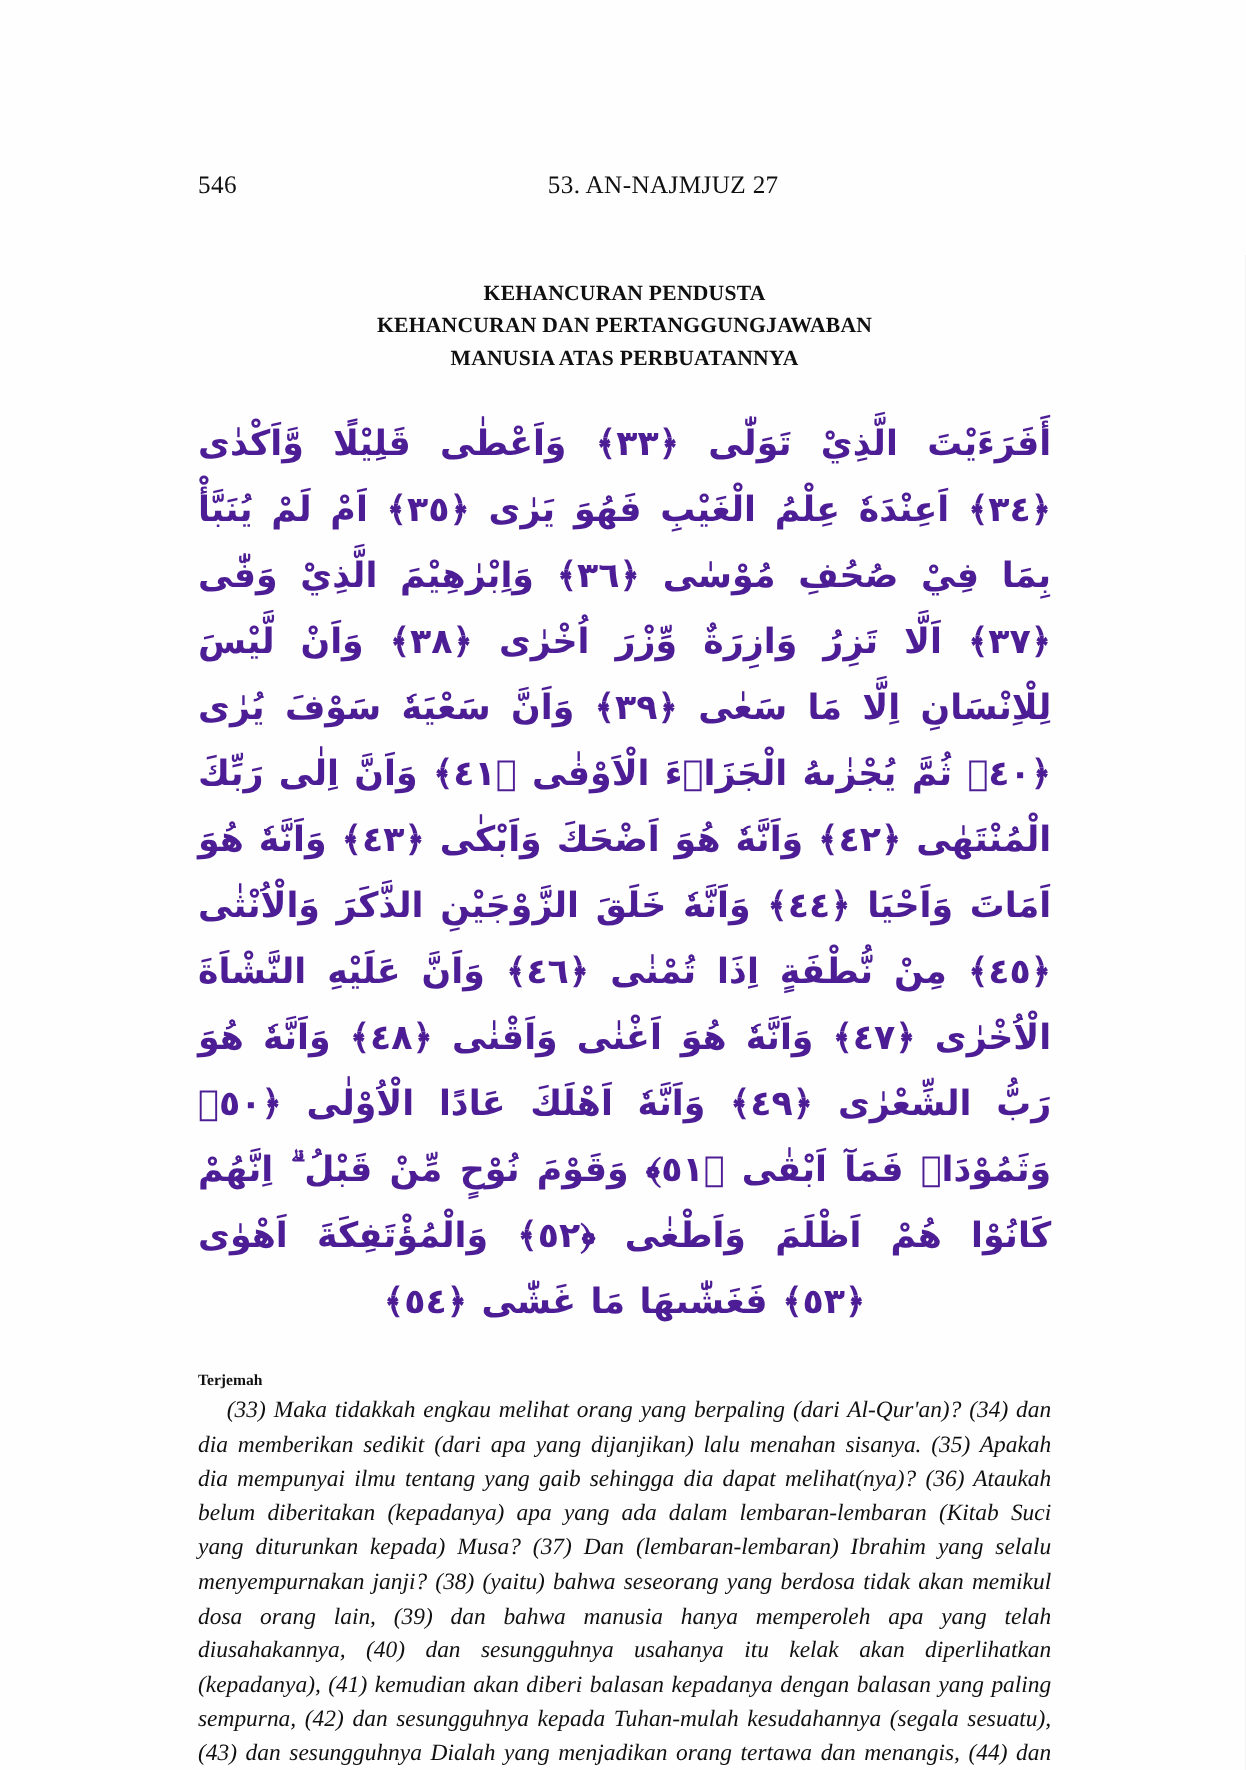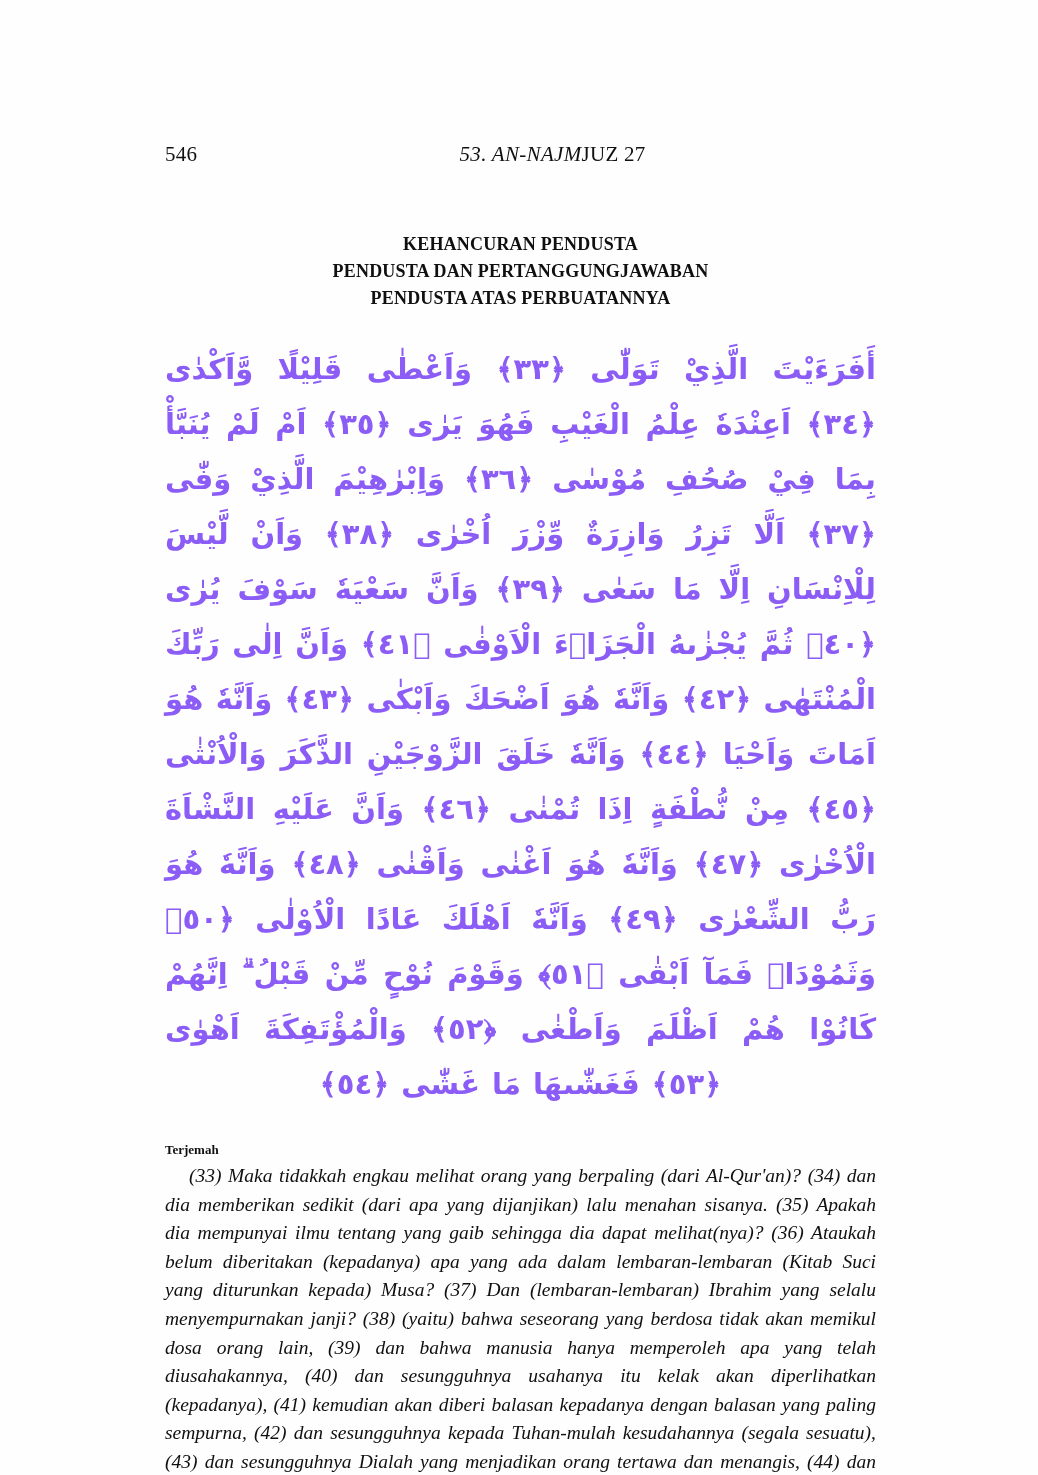--- a/index.html
+++ b/index.html
@@ -21,21 +21,21 @@
     }
     
     .running-header {
       display: grid;
       grid-template-columns: 1fr auto 1fr;
       align-items: baseline;
       font-size: 21px;
       letter-spacing: 0.3px;
     }
     .running-header .left  { text-align: left; }
-    .running-header .center{ text-align: left; font-style: italic; }
+    .running-header .center{ text-align: left; }
     .running-header .right { text-align: left; }
     
     .section-title {
       margin-top: 64px;
       text-align: center;
       font-weight: bold;
       font-size: 18px;
       line-height: 27px;
       letter-spacing: 0.2px;
     }
@@ -43,21 +43,21 @@
     .arabic-block {
       direction: rtl;
       unicode-bidi: embed;
       margin-top: 30px;
       text-align: justify;
       text-align-last: center;
       font-family: "DejaVu Sans", sans-serif;
       font-weight: bold;
       font-size: 29px;
       line-height: 55px;
-      color: #8b5cf6;
+      color: #4c1d95;
       word-spacing: 2px;
     }
     
     .terjemah-heading {
       margin-top: 30px;
       font-weight: bold;
       font-size: 13px;
     }
     .terjemah-body {
       margin-top: 4px;
@@ -75,22 +75,22 @@
 <div class="page">
 
   <div class="running-header">
     <span class="left">546</span>
     <span class="center">53. AN-NAJM</span>
     <span class="right">JUZ 27</span>
   </div>
 
   <div class="section-title">
     <div>KEHANCURAN PENDUSTA</div>
-    <div>PENDUSTA DAN PERTANGGUNGJAWABAN</div>
-    <div>PENDUSTA ATAS PERBUATANNYA</div>
+    <div>KEHANCURAN DAN PERTANGGUNGJAWABAN</div>
+    <div>MANUSIA ATAS PERBUATANNYA</div>
   </div>
 
   <div class="arabic-block" dir="rtl" lang="ar">أَفَرَءَيْتَ الَّذِيْ تَوَلّٰى ﴿٣٣﴾ وَاَعْطٰى قَلِيْلًا وَّاَكْدٰى ﴿٣٤﴾ اَعِنْدَهٗ عِلْمُ الْغَيْبِ فَهُوَ يَرٰى ﴿٣٥﴾ اَمْ لَمْ يُنَبَّأْ بِمَا فِيْ صُحُفِ مُوْسٰى ﴿٣٦﴾ وَاِبْرٰهِيْمَ الَّذِيْ وَفّٰى ﴿٣٧﴾ اَلَّا تَزِرُ وَازِرَةٌ وِّزْرَ اُخْرٰى ﴿٣٨﴾ وَاَنْ لَّيْسَ لِلْاِنْسَانِ اِلَّا مَا سَعٰى ﴿٣٩﴾ وَاَنَّ سَعْيَهٗ سَوْفَ يُرٰى ﴿٤٠﴾ ثُمَّ يُجْزٰىهُ الْجَزَاۤءَ الْاَوْفٰى ﴿٤١﴾ وَاَنَّ اِلٰى رَبِّكَ الْمُنْتَهٰى ﴿٤٢﴾ وَاَنَّهٗ هُوَ اَضْحَكَ وَاَبْكٰى ﴿٤٣﴾ وَاَنَّهٗ هُوَ اَمَاتَ وَاَحْيَا ﴿٤٤﴾ وَاَنَّهٗ خَلَقَ الزَّوْجَيْنِ الذَّكَرَ وَالْاُنْثٰى ﴿٤٥﴾ مِنْ نُّطْفَةٍ اِذَا تُمْنٰى ﴿٤٦﴾ وَاَنَّ عَلَيْهِ النَّشْاَةَ الْاُخْرٰى ﴿٤٧﴾ وَاَنَّهٗ هُوَ اَغْنٰى وَاَقْنٰى ﴿٤٨﴾ وَاَنَّهٗ هُوَ رَبُّ الشِّعْرٰى ﴿٤٩﴾ وَاَنَّهٗ اَهْلَكَ عَادًا الْاُوْلٰى ﴿٥٠﴾ وَثَمُوْدَا۟ فَمَآ اَبْقٰى ﴿٥١﴾ وَقَوْمَ نُوْحٍ مِّنْ قَبْلُ ۗ اِنَّهُمْ كَانُوْا هُمْ اَظْلَمَ وَاَطْغٰى ﴿٥٢﴾ وَالْمُؤْتَفِكَةَ اَهْوٰى ﴿٥٣﴾ فَغَشّٰىهَا مَا غَشّٰى ﴿٥٤﴾</div>
 
   <div class="terjemah-heading">Terjemah</div>
 
   <div class="terjemah-body">(33) Maka tidakkah engkau melihat orang yang berpaling (dari Al-Qur'an)? (34) dan dia memberikan sedikit (dari apa yang dijanjikan) lalu menahan sisanya. (35) Apakah dia mempunyai ilmu tentang yang gaib sehingga dia dapat melihat(nya)? (36) Ataukah belum diberitakan (kepadanya) apa yang ada dalam lembaran-lembaran (Kitab Suci yang diturunkan kepada) Musa? (37) Dan (lembaran-lembaran) Ibrahim yang selalu menyempurnakan janji? (38) (yaitu) bahwa seseorang yang berdosa tidak akan memikul dosa orang lain, (39) dan bahwa manusia hanya memperoleh apa yang telah diusahakannya, (40) dan sesungguhnya usahanya itu kelak akan diperlihatkan (kepadanya), (41) kemudian akan diberi balasan kepadanya dengan balasan yang paling sempurna, (42) dan sesungguhnya kepada Tuhan-mulah kesudahannya (segala sesuatu), (43) dan sesungguhnya Dialah yang menjadikan orang tertawa dan menangis, (44) dan sesungguhnya Dialah yang mematikan dan menghidupkan, (45) dan sesungguhnya Dialah yang menciptakan pasangan laki-laki dan perempuan, (46) dari mani, apabila dipancarkan, (47) dan sesungguhnya Dialah yang menetapkan penciptaan yang lain (kebangkitan setelah mati), (48) dan sesungguhnya Dialah yang memberikan kekayaan dan kecukupan. (49) dan sesungguhnya Dialah Tuhan (yang memiliki) bintang Syi'ra, (50) dan sesungguhnya Dialah yang telah membinasakan kaum ‘Ād dahulu kala, (51) dan kaum ¤amµd, tidak seorang pun yang ditinggalkan-Nya (hidup), (52) dan (juga) kaum Nuh sebelum itu. Sungguh, mereka adalah orang-orang yang paling zalim dan paling durhaka. (53) Dan prahara angin telah meruntuhkan (negeri kaum Lu¯), (54) lalu</div>
 
 </div>
 

